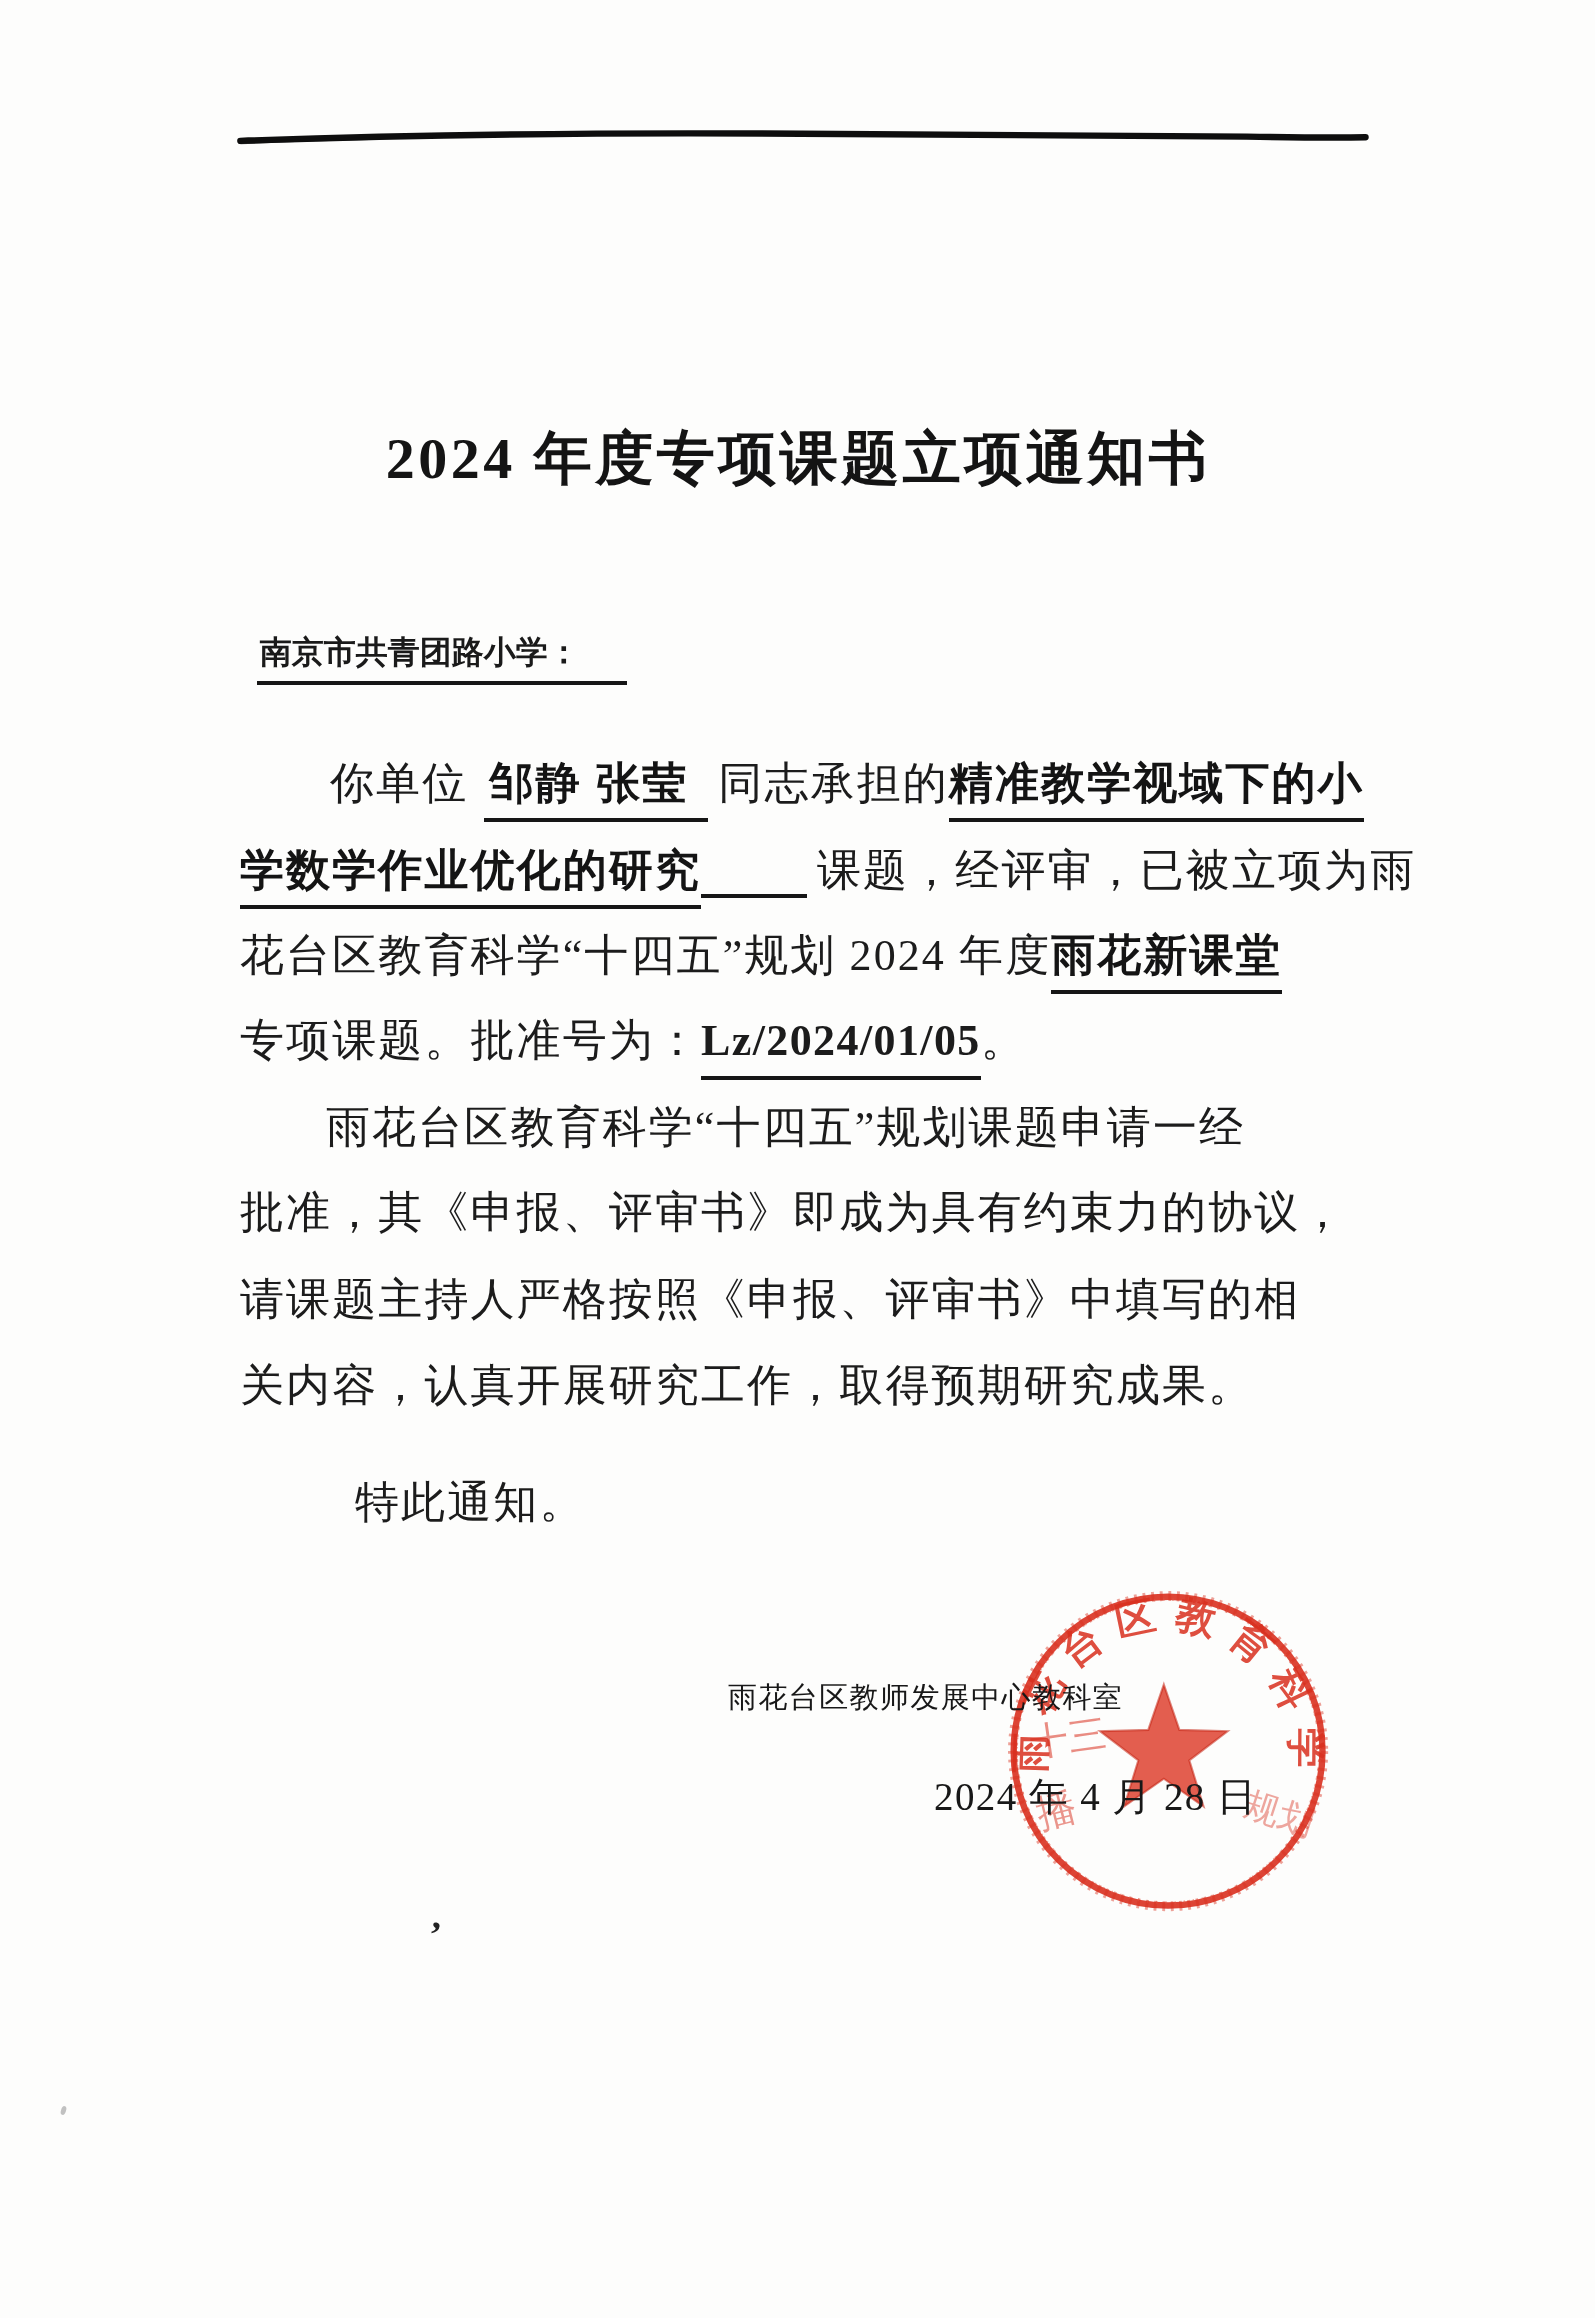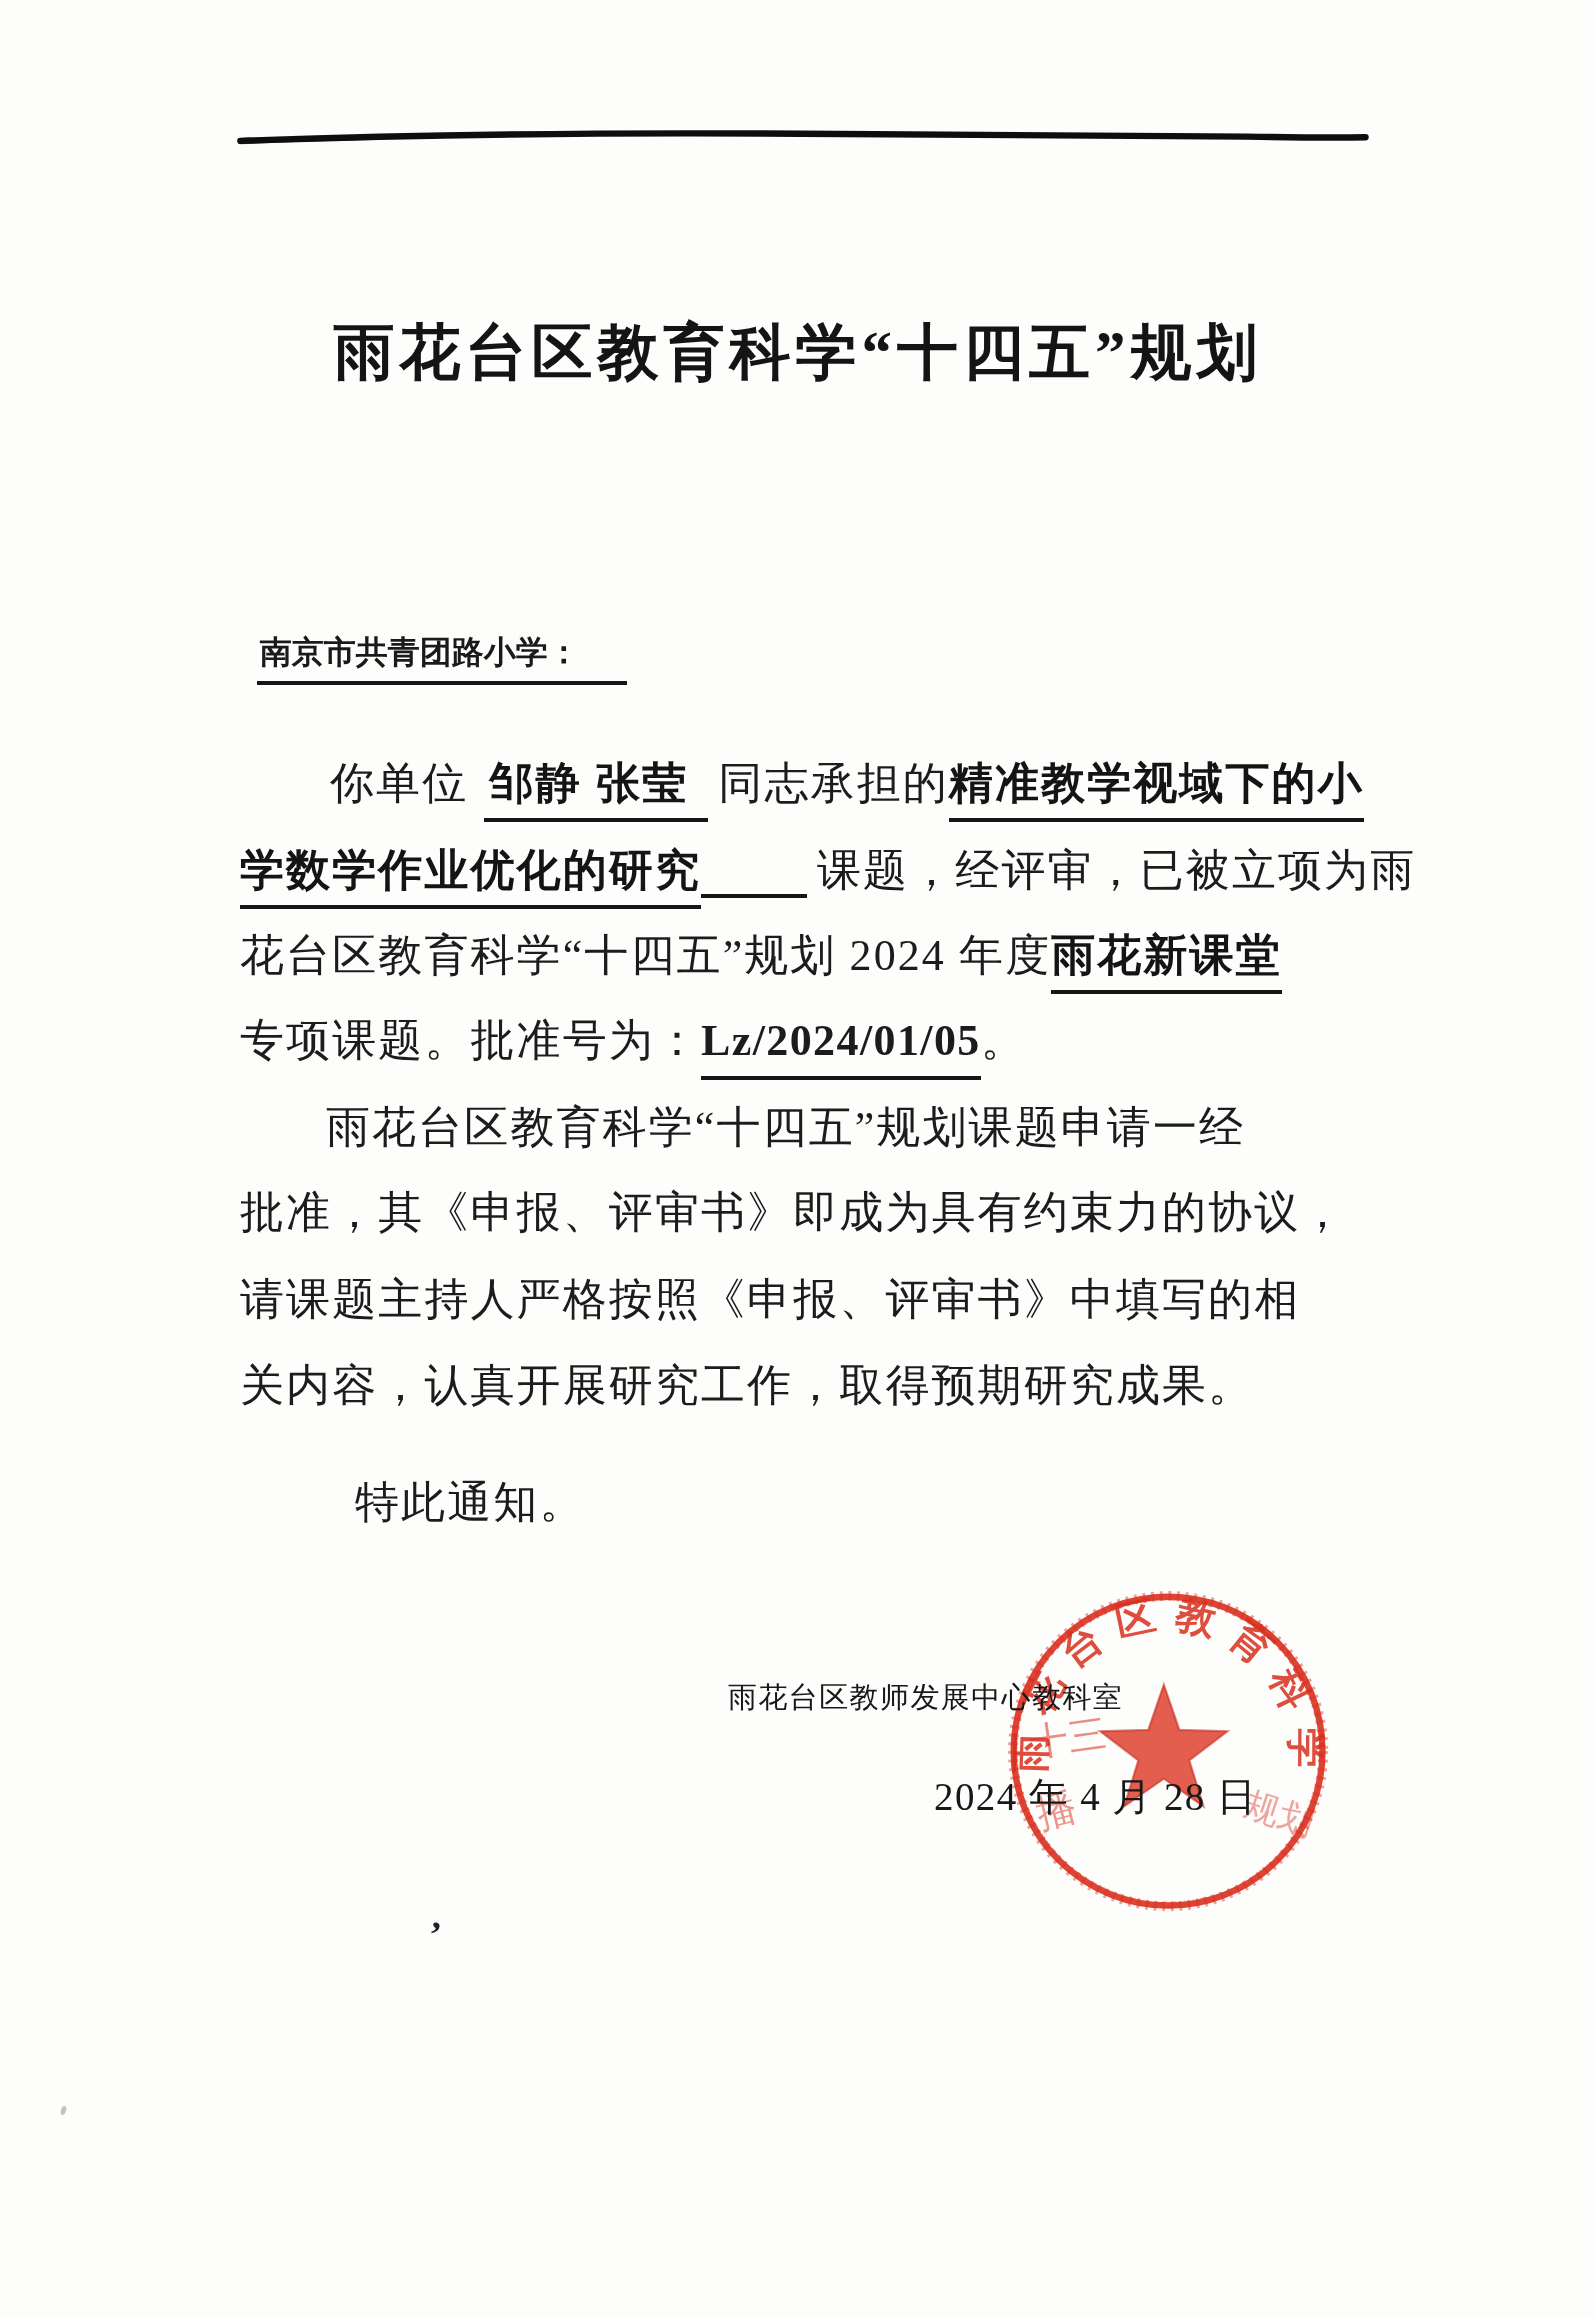--- a/index.html
+++ b/index.html
@@ -94,21 +94,21 @@
 </head>
 <body>
 
 <div class="page">
 
   <svg class="rule-svg" width="1596" height="184" viewBox="0 0 2252 260" aria-hidden="true">
     <path d="M338,199 Q700,186 1130,189 T1760,193 Q1870,195 1928,194" fill="none" stroke="#0e0e0e" stroke-width="9" stroke-linecap="round"></path>
     <path d="M338,202 Q420,198 520,196" fill="none" stroke="#0e0e0e" stroke-width="4" opacity="0.7"></path>
   </svg>
 
-  <div class="title-line title-1">雨花台区教育科学“十四五”规划</div>
+  <div class="title-line title-2">2024 年度专项课题立项通知书</div>
 
   <div class="addressee">南京市共青团路小学：</div>
 
   <svg class="stamp-svg" width="411" height="425" viewBox="1360 2180 580 600" aria-hidden="true">
 
     <g>
       <circle cx="1648" cy="2471" r="218" fill="none" stroke="#d9301f" stroke-width="9" opacity="0.9"></circle>
       <circle cx="1648" cy="2471" r="219" fill="none" stroke="#d9301f" stroke-width="14" stroke-dasharray="4 8" opacity="0.45"></circle>
       <circle cx="1648" cy="2471" r="214" fill="none" stroke="#e25743" stroke-width="4" stroke-dasharray="2 11" opacity="0.5"></circle>
     </g>

